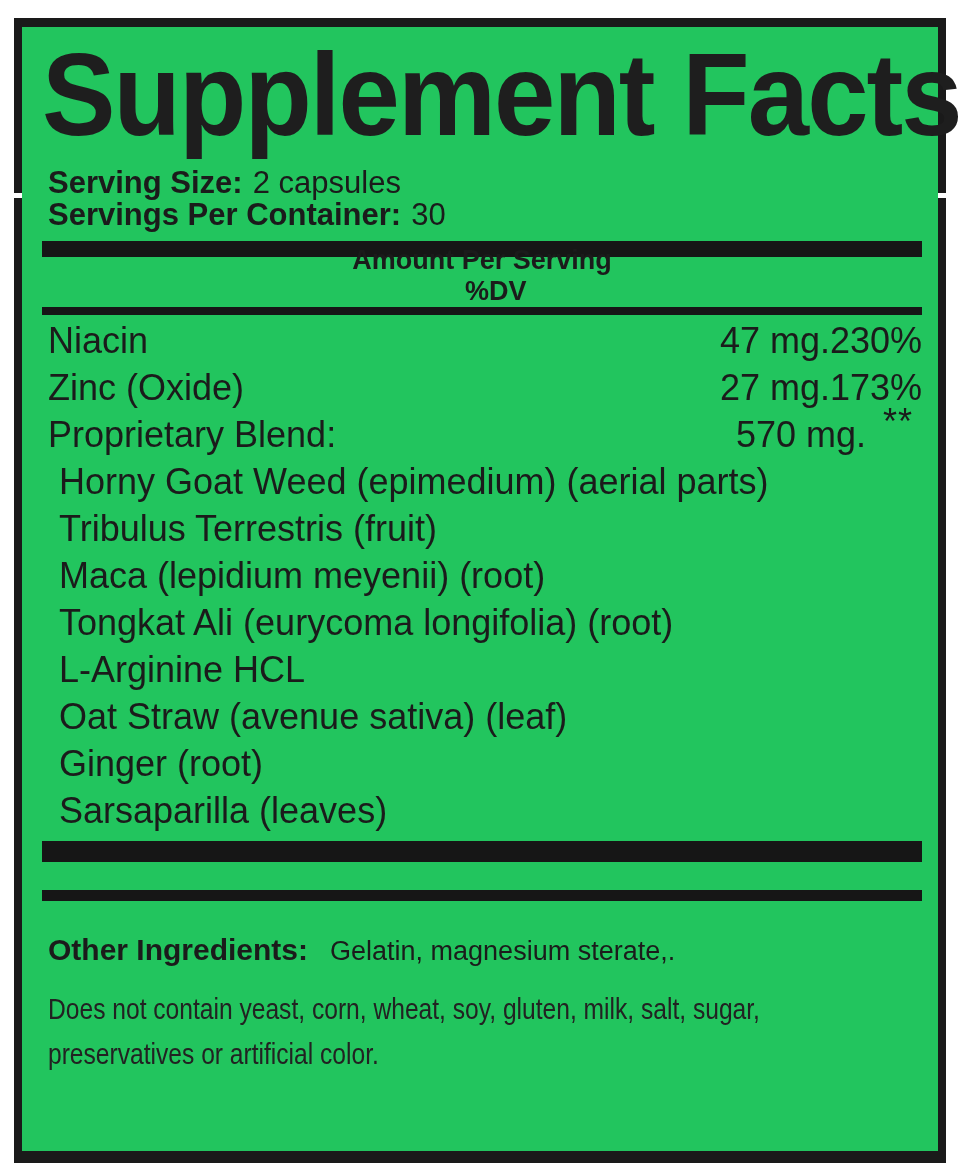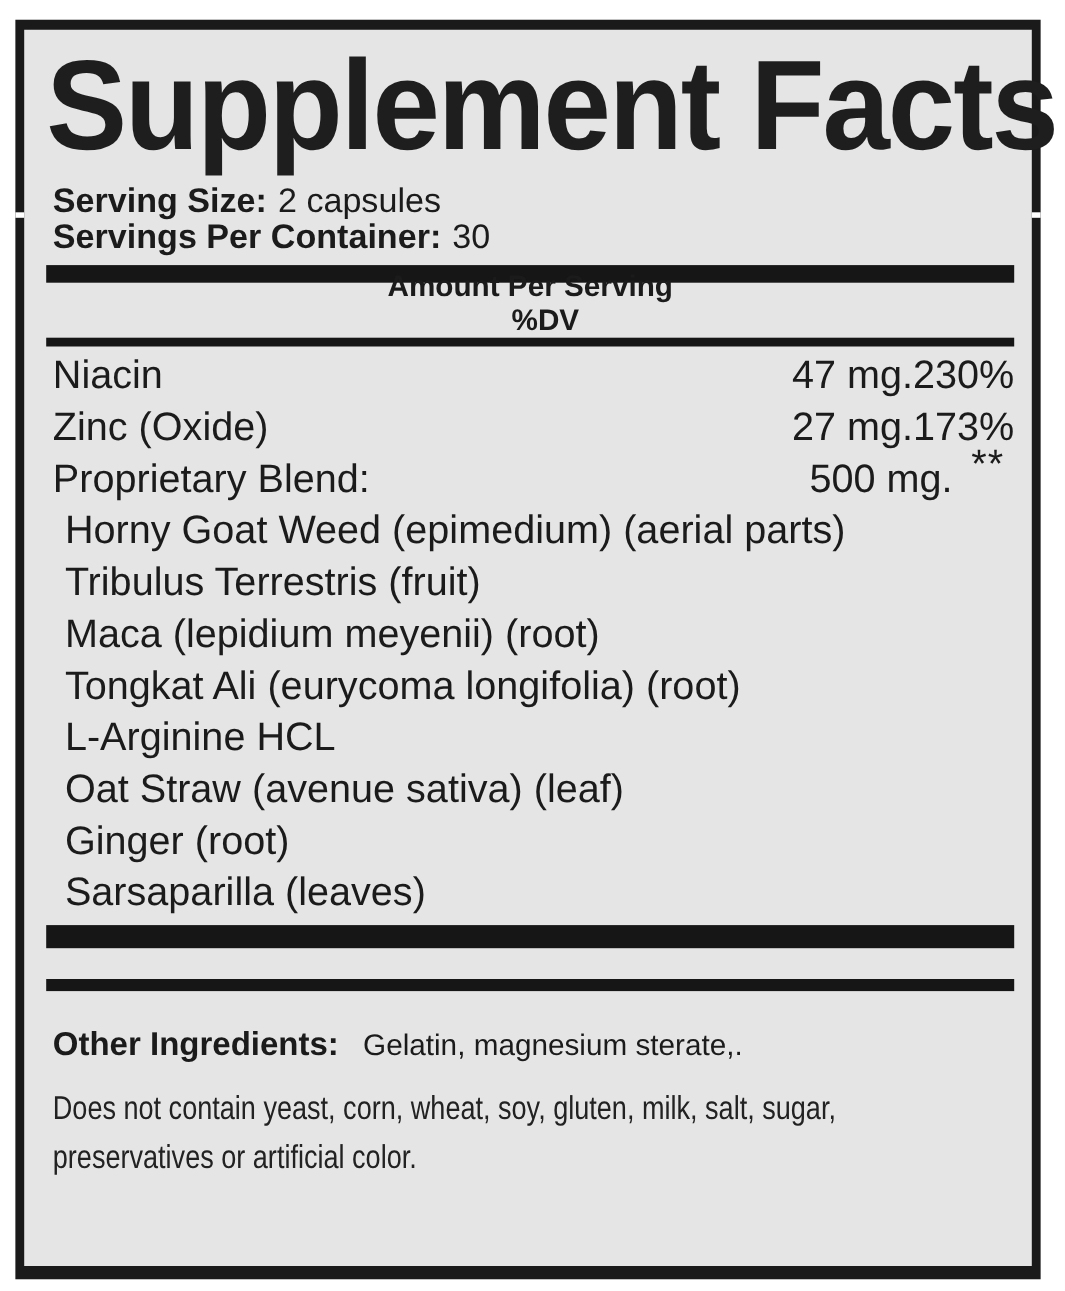--- a/index.html
+++ b/index.html
@@ -15,21 +15,21 @@
   .frame {
     position: absolute;
     left: 14px;
     top: 18px;
     width: 932px;
     height: 1145px;
     box-sizing: border-box;
     border-style: solid;
     border-color: #1a1a1a;
     border-width: 9px 8px 12px 8px;
-    background: #e5e5e5;
+    background: #22c55e;
   }
   .seam {
     position: absolute;
     width: 8px;
     height: 5px;
     top: 166px;
     background: #ffffff;
   }
   .seam-left  { left: -8px; }
   .seam-right { right: -8px; }
@@ -170,21 +170,21 @@
         <span class="amt">47 mg.</span>
         <span class="dv">230%</span>
       </div>
       <div class="row">
         <span class="nm">Zinc (Oxide)</span>
         <span class="amt">27 mg.</span>
         <span class="dv">173%</span>
       </div>
       <div class="row blend">
         <span class="nm">Proprietary Blend:</span>
-        <span class="amt">500 mg.</span>
+        <span class="amt">570 mg.</span>
         <span class="dv">**</span>
       </div>
 
       <div class="row ind">
         <span class="nm">Horny Goat Weed (epimedium) (aerial parts)</span>
       </div>
       <div class="row ind">
         <span class="nm">Tribulus Terrestris (fruit)</span>
       </div>
       <div class="row ind">

